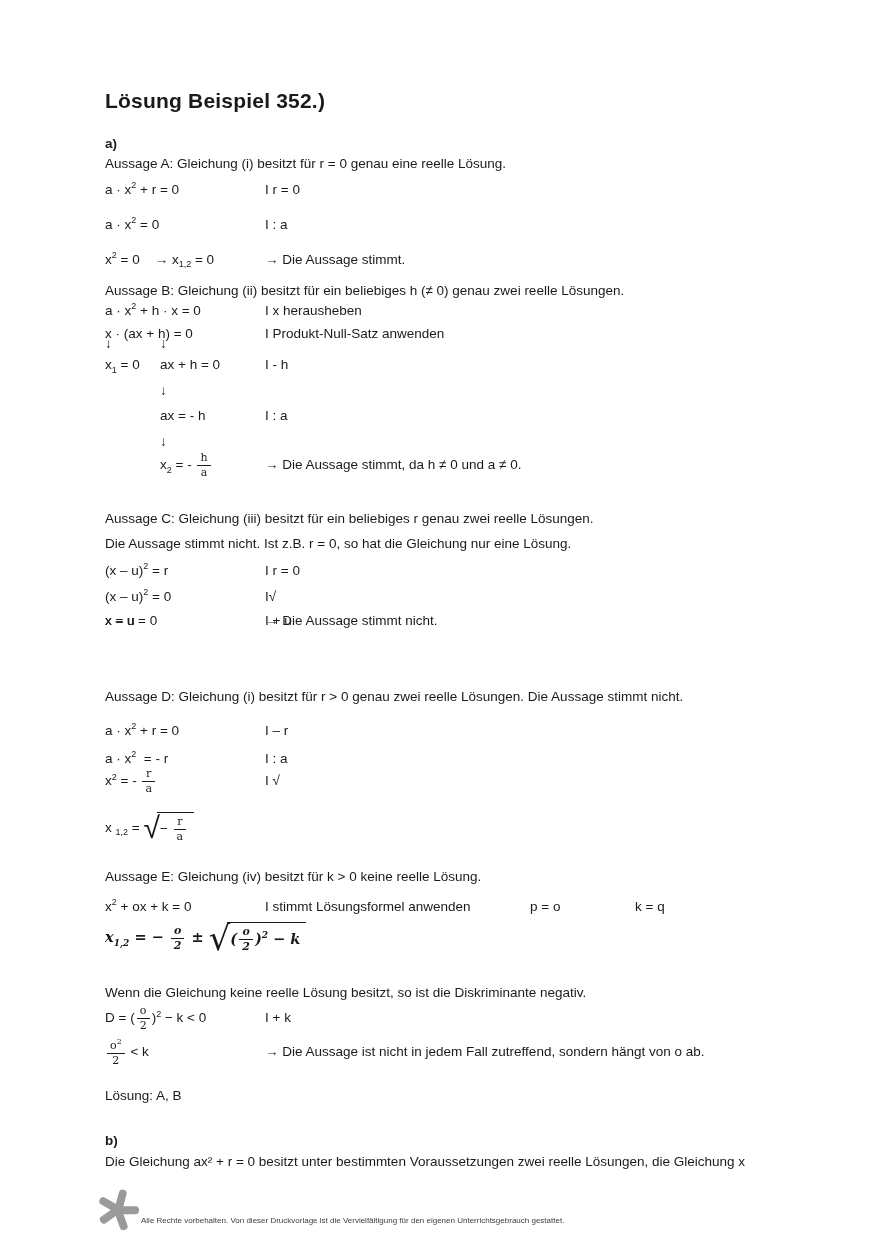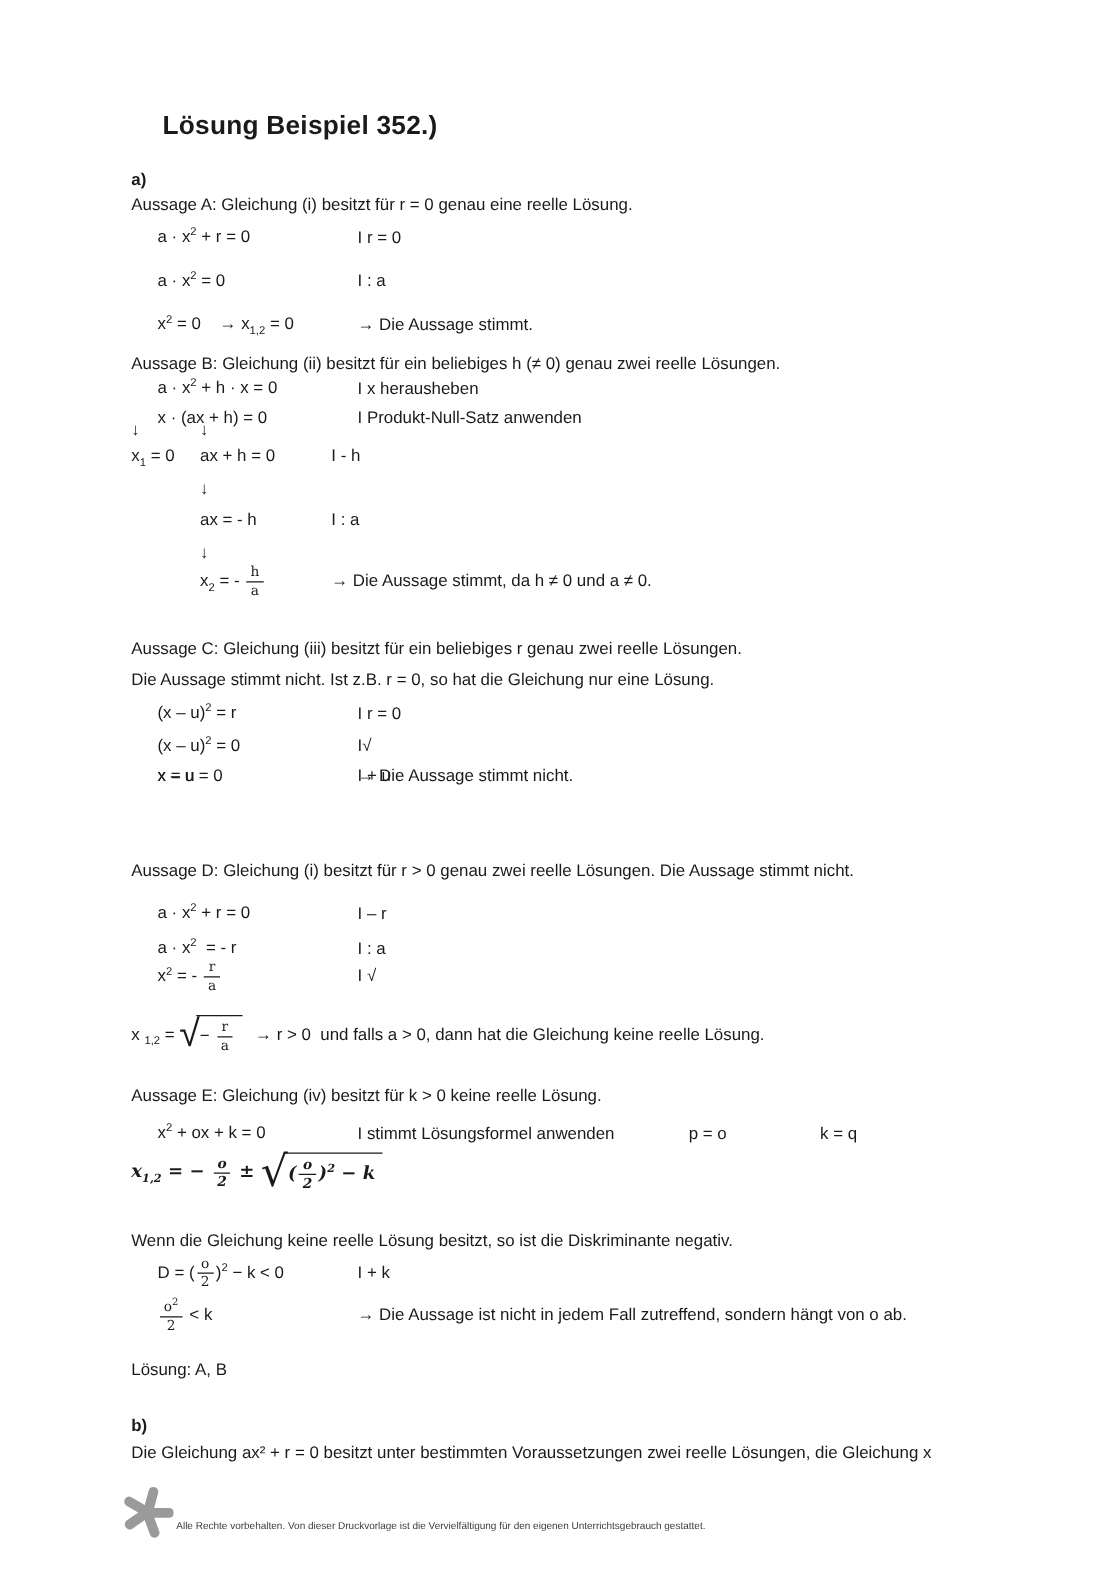--- a/index.html
+++ b/index.html
@@ -6,24 +6,24 @@
   body{
     width:890px;height:1259px;position:relative;background:#ffffff;
     font-family:"Liberation Sans",sans-serif;color:#1a1a1a;overflow:hidden;
   }
   .txt{position:absolute;left:105px;font-size:13.5px;white-space:pre;line-height:1.25;}
   .row{position:absolute;left:105px;display:flex;align-items:baseline;
        font-size:13.5px;white-space:pre;line-height:1.25;width:760px;}
   .row.ind{left:160px;}
   .w55{width:55px;flex:none;}
   .w105{width:105px;flex:none;}
-  .w160{width:160px;flex:none;margin-left:21px;}
+  .w160{width:160px;flex:none;}
   .w265{width:265px;flex:none;}
   .gap8{margin-right:10px;}
-  .title{font-weight:bold;font-size:21px;letter-spacing:.2px;margin-left:25px;}
+  .title{font-weight:bold;font-size:21px;letter-spacing:.2px;}
   .lbl{font-weight:bold;}
   sup{font-size:9px;}
   sub{font-size:9px;}
   .frac{display:inline-block;vertical-align:middle;text-align:center;
         font-family:"DejaVu Serif",serif;font-size:11px;line-height:1.1;margin:0 2px;}
   .frac .fn{display:block;border-bottom:1px solid #1a1a1a;padding:0 3px 1px 3px;}
   .frac .fd{display:block;padding:1px 3px 0 3px;}
   .frac sup{font-size:8px;}
   .sqrt{display:inline-flex;vertical-align:middle;align-items:center;}
   .sqrt .rsign{font-size:30px;font-weight:300;line-height:.85;margin-right:-3px;}
@@ -116,21 +116,20 @@
 <div class="row" style="top:749px">
   <span class="w160">a · x<sup>2</sup>  = - r</span>
   <span>I : a</span>
 </div>
 <div class="row" style="top:768px">
   <span class="w160">x<sup>2</sup> = - <span class="frac"><span class="fn">r</span><span class="fd">a</span></span></span>
   <span>I √</span>
 </div>
 <div class="row" style="top:812px">
   <span class="gap8">x <sub>1,2</sub> = <span class="sqrt"><span class="rsign">√</span><span class="rbody">− <span class="frac"><span class="fn">r</span><span class="fd">a</span></span></span></span></span>
-  <span>→ r &gt; 0  und falls a &gt; 0, dann hat die Gleichung keine reelle Lösung.</span>
 </div>
 
 <div class="txt" style="top:869px">Aussage E: Gleichung (iv) besitzt für k &gt; 0 keine reelle Lösung.</div>
 <div class="row" style="top:897px">
   <span class="w160">x<sup>2</sup> + ox + k = 0</span>
   <span class="w265">I stimmt Lösungsformel anwenden</span>
   <span class="w105">p = o</span>
   <span>k = q</span>
 </div>
 <div class="row mathbold" style="top:922px">

